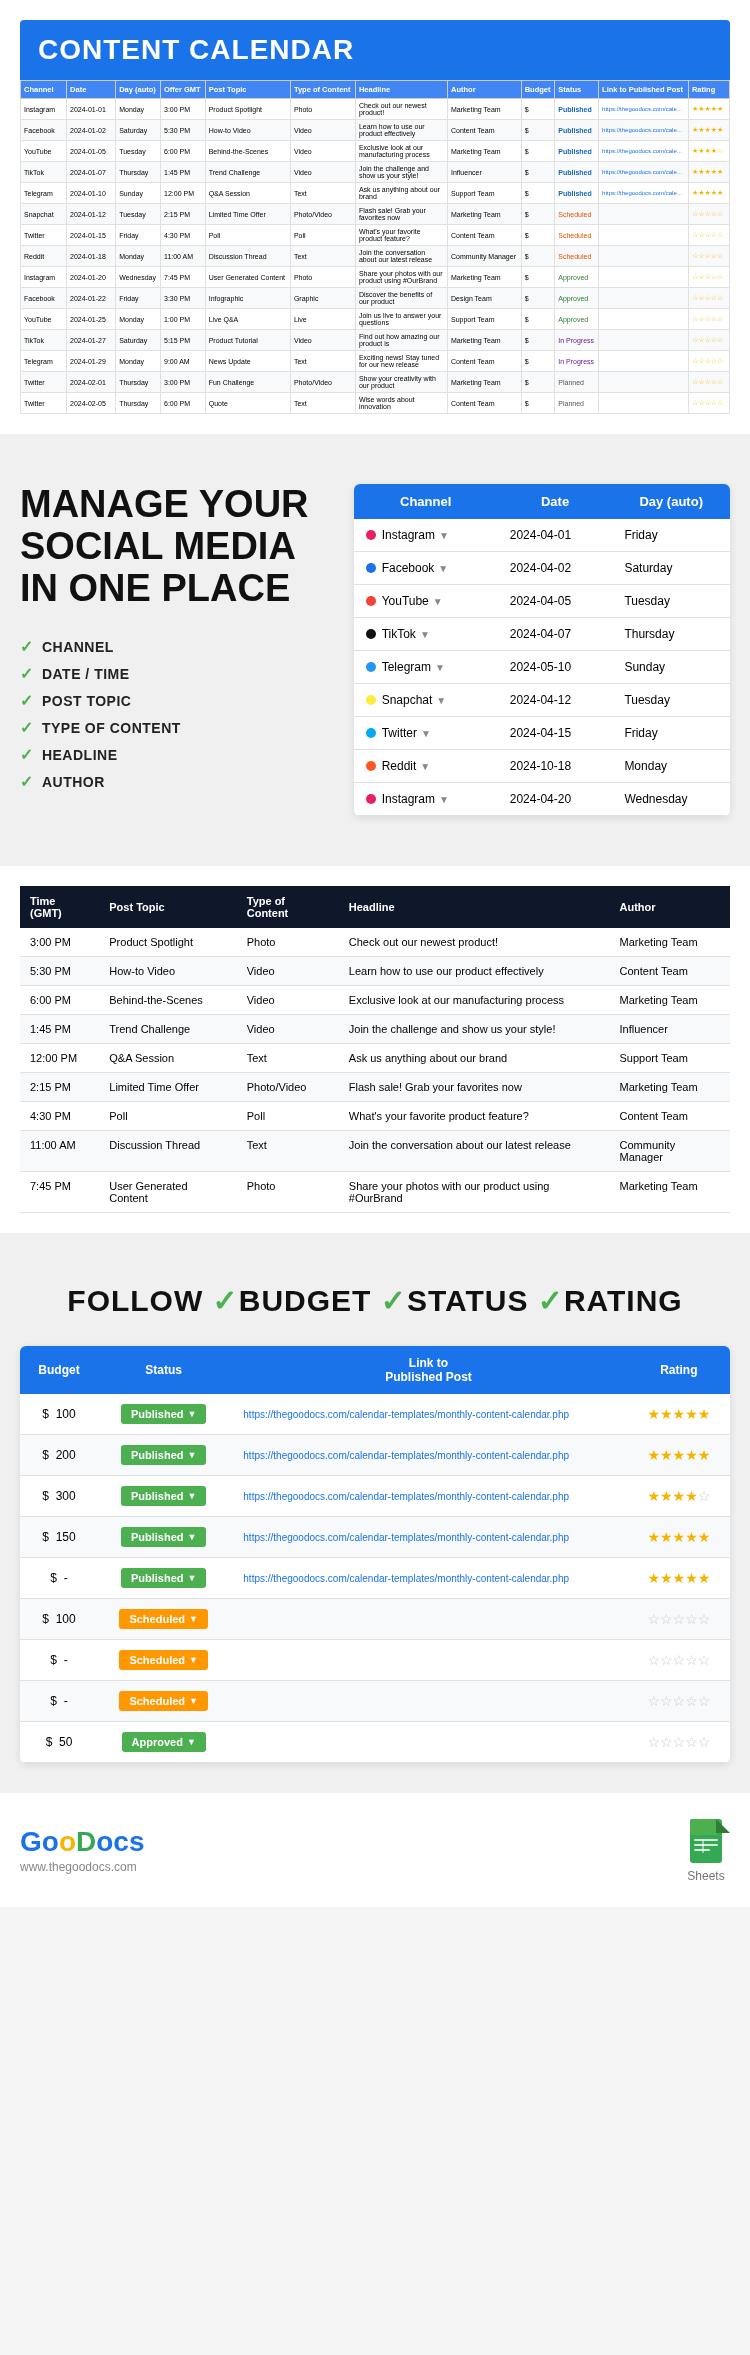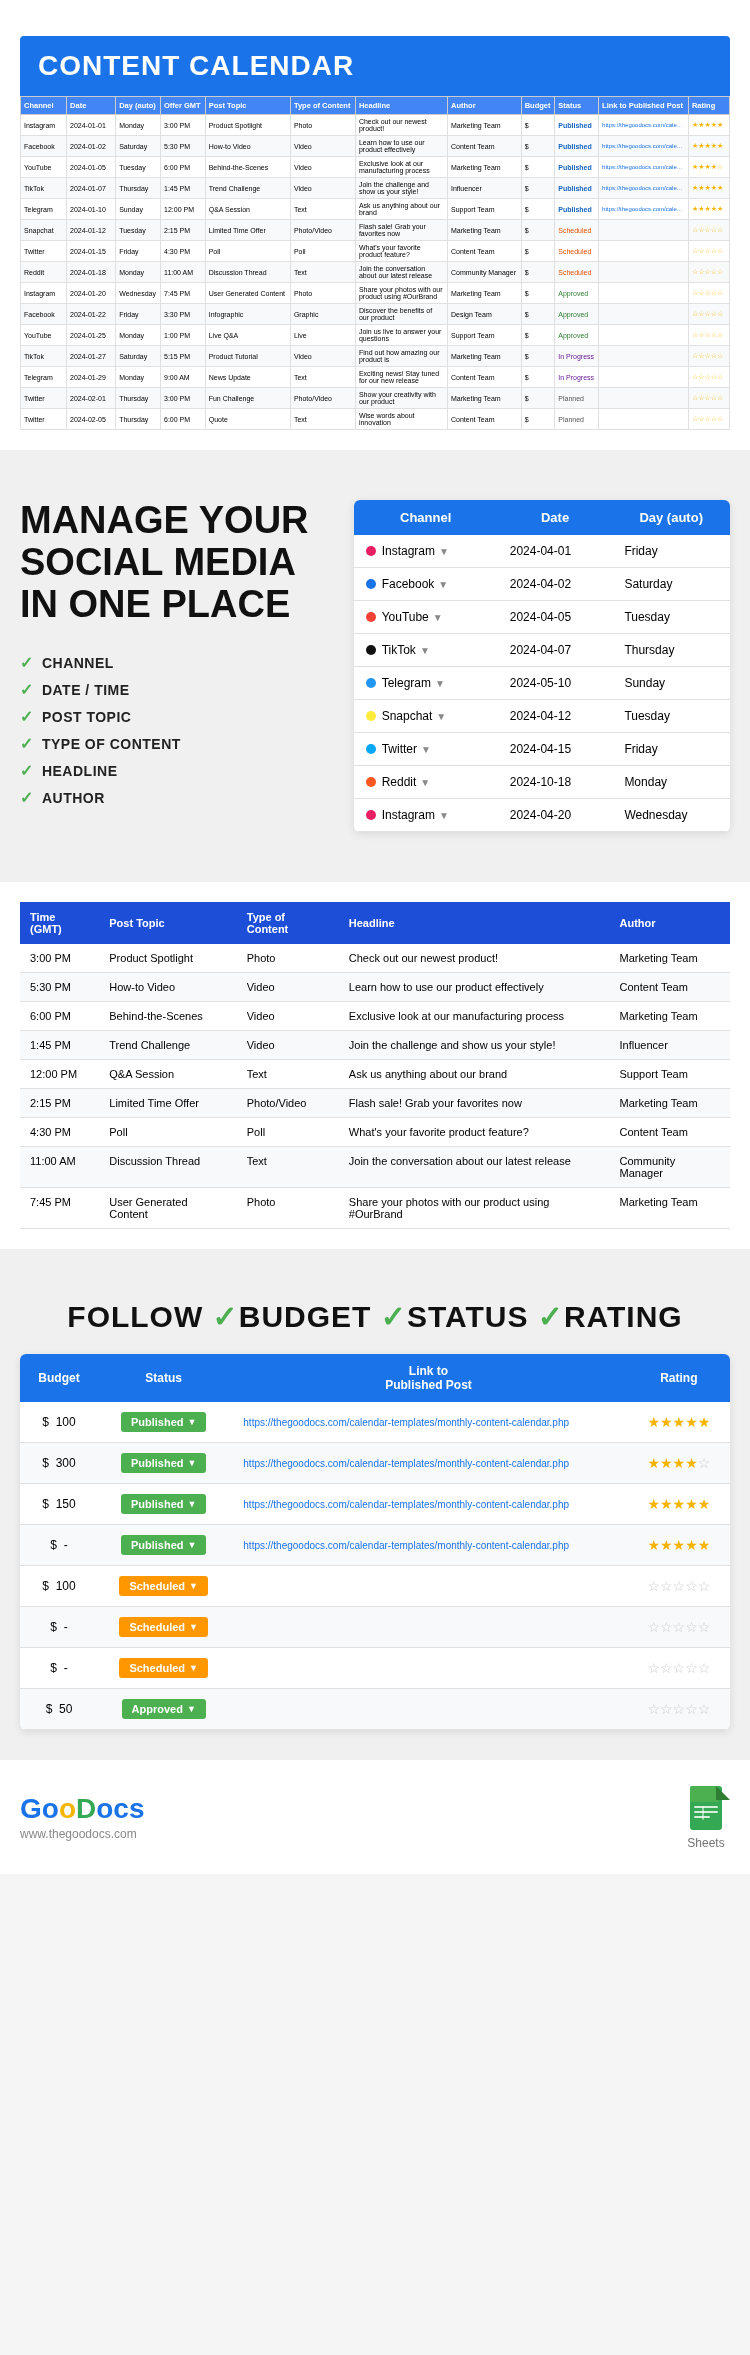--- a/index.html
+++ b/index.html
@@ -16,21 +16,20 @@
       margin-bottom: 0;
     }
     .spreadsheet-header {
       background: #1a73e8;
       color: white;
       font-size: 28px;
       font-weight: bold;
       padding: 14px 18px;
       border-radius: 4px 4px 0 0;
       letter-spacing: 1px;
-      margin-top: 16px;
     }
     .spreadsheet-table {
       width: 100%;
       border-collapse: collapse;
       font-size: 8px;
       margin-top: 0;
     }
     .spreadsheet-table thead tr {
       background: #4285f4;
       color: white;
@@ -180,21 +179,21 @@
     .posts-section {
       background: white;
       padding: 20px;
     }
     .posts-table {
       width: 100%;
       border-collapse: collapse;
       font-size: 11px;
     }
     .posts-table thead tr {
-      background: #1d4ed8;
+      background: #0f172a;
       color: white;
     }
     .posts-table thead th {
       padding: 9px 10px;
       text-align: left;
       font-size: 11px;
     }
     .posts-table tbody tr {
       border-bottom: 1px solid #e0e0e0;
     }
@@ -211,21 +210,21 @@
     .follow-section {
       background: #f0f0f0;
       padding: 30px 20px;
     }
     .follow-title {
       font-size: 30px;
       font-weight: 900;
       color: #111;
       text-transform: uppercase;
       text-align: center;
-      margin-bottom: 20px;
+      margin-bottom: 28px;
       font-family: 'Arial Black', Arial, sans-serif;
       letter-spacing: 1px;
     }
     .follow-title .check {
       color: #4caf50;
     }
     .budget-table {
       width: 100%;
       border-collapse: collapse;
       border-radius: 6px;
@@ -814,20 +813,30 @@
     <td>$&nbsp;&nbsp;100</td>
     <td>
       <span class="status-badge badge-published">
         Published <span style="font-size:9px;">▼</span>
       </span>
     </td>
     <td style="text-align:left;"><span class="link-blue">https://thegoodocs.com/calendar-templates/monthly-content-calendar.php</span></td>
     <td style="font-size:14px;"><span class="stars-filled">★</span><span class="stars-filled">★</span><span class="stars-filled">★</span><span class="stars-filled">★</span><span class="stars-filled">★</span></td>
   </tr>
         <tr>
+    <td>$&nbsp;&nbsp;200</td>
+    <td>
+      <span class="status-badge badge-published">
+        Published <span style="font-size:9px;">▼</span>
+      </span>
+    </td>
+    <td style="text-align:left;"><span class="link-blue">https://thegoodocs.com/calendar-templates/monthly-content-calendar.php</span></td>
+    <td style="font-size:14px;"><span class="stars-filled">★</span><span class="stars-filled">★</span><span class="stars-filled">★</span><span class="stars-filled">★</span><span class="stars-filled">★</span></td>
+  </tr>
+        <tr>
     <td>$&nbsp;&nbsp;300</td>
     <td>
       <span class="status-badge badge-published">
         Published <span style="font-size:9px;">▼</span>
       </span>
     </td>
     <td style="text-align:left;"><span class="link-blue">https://thegoodocs.com/calendar-templates/monthly-content-calendar.php</span></td>
     <td style="font-size:14px;"><span class="stars-filled">★</span><span class="stars-filled">★</span><span class="stars-filled">★</span><span class="stars-filled">★</span><span class="stars-empty">☆</span></td>
   </tr>
         <tr>

